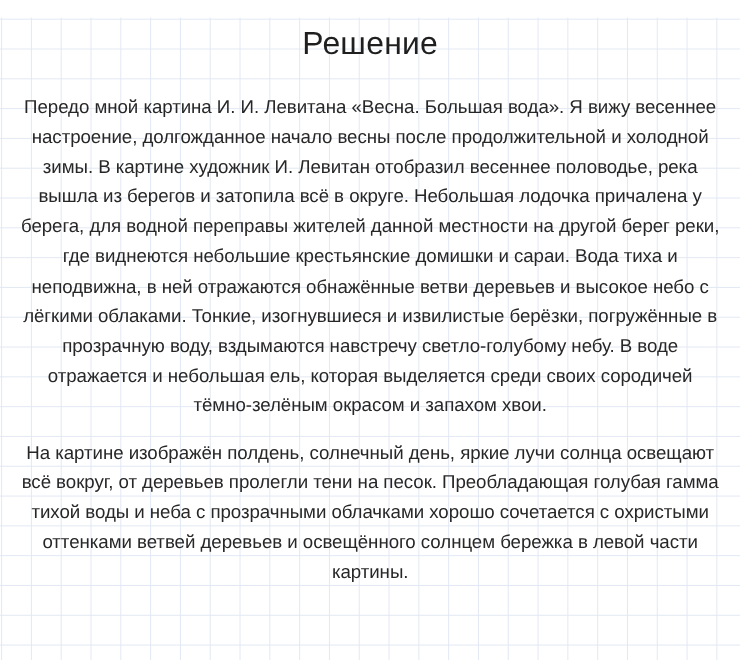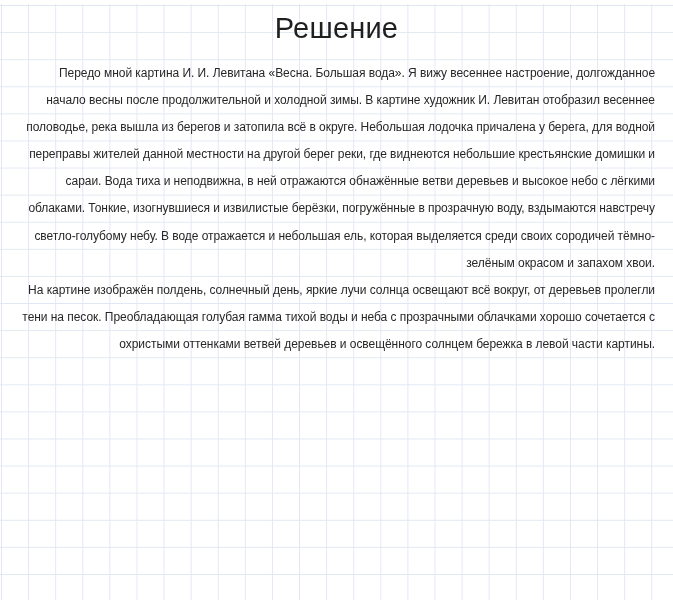--- a/index.html
+++ b/index.html
@@ -28,48 +28,48 @@
     background-position: 1px 1px;
   }
 
   .content {
     position: relative;
     z-index: 2;
     padding: 0 18px 0 18px;
   }
 
   .doc-title {
-    margin: 4px;
+    margin: 16px;
     padding-top: 4px;
     font-size: 29px;
     font-weight: 400;
     line-height: 40px;
     text-align: center;
     color: #1f1f1f;
     letter-spacing: 0.2px;
   }
 
   .body-text {
     margin: 0;
     padding-top: 8px;
   }
 
   .para {
     margin: 0 0 0 0;
-    font-size: 12px;
+    font-size: 17px;
     line-height: 27.1px;
     color: #272727;
-    text-align: right;
+    text-align: center;
     letter-spacing: -0.05px;
     word-spacing: 0px;
     white-space: pre-wrap;
   }
 
   .para + .para {
-    margin-top: 0;
+    margin-top: 16px;
   }
 </style>
 </head>
 <body>
 
 <div class="page" style="background-color: rgb(255, 255, 255); background-image: linear-gradient(to right, rgb(226, 232, 243) 1px, transparent 1px), linear-gradient(rgb(226, 232, 243) 1px, transparent 1px); background-size: 27.1px 27.1px;">
 
   <div class="content">
 
     <h1 class="doc-title">Решение</h1>

